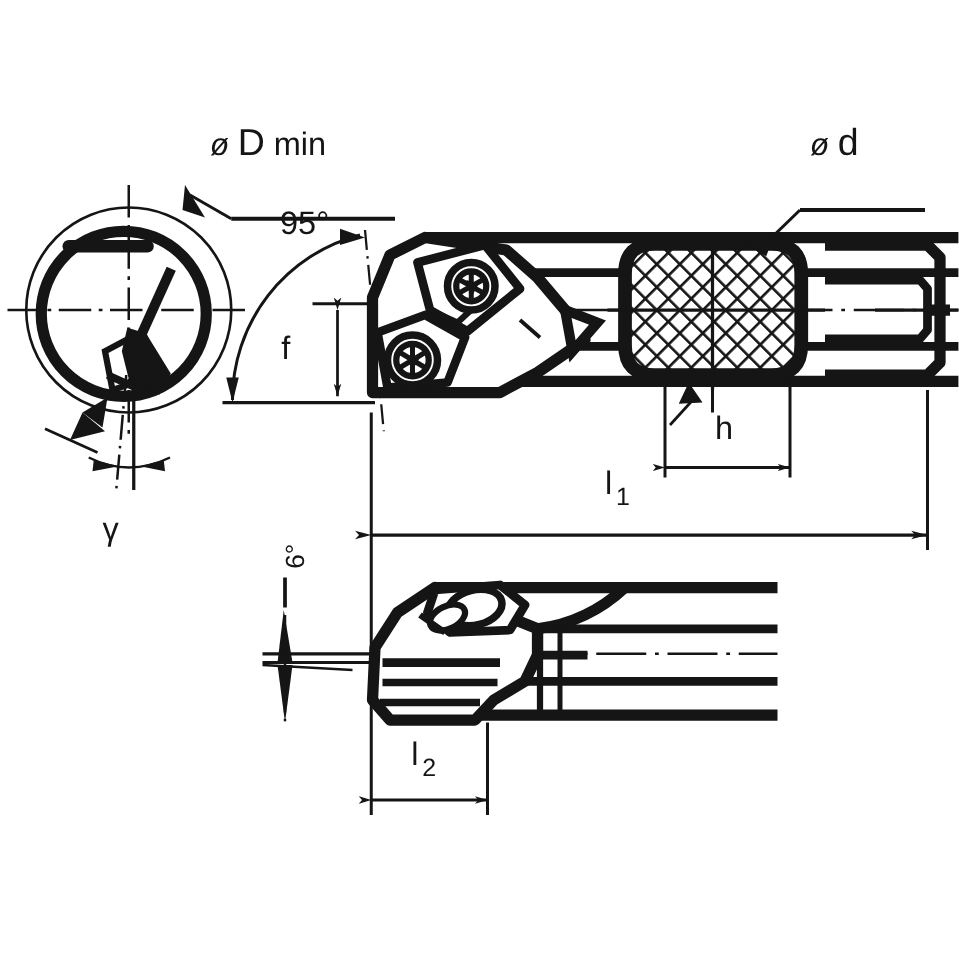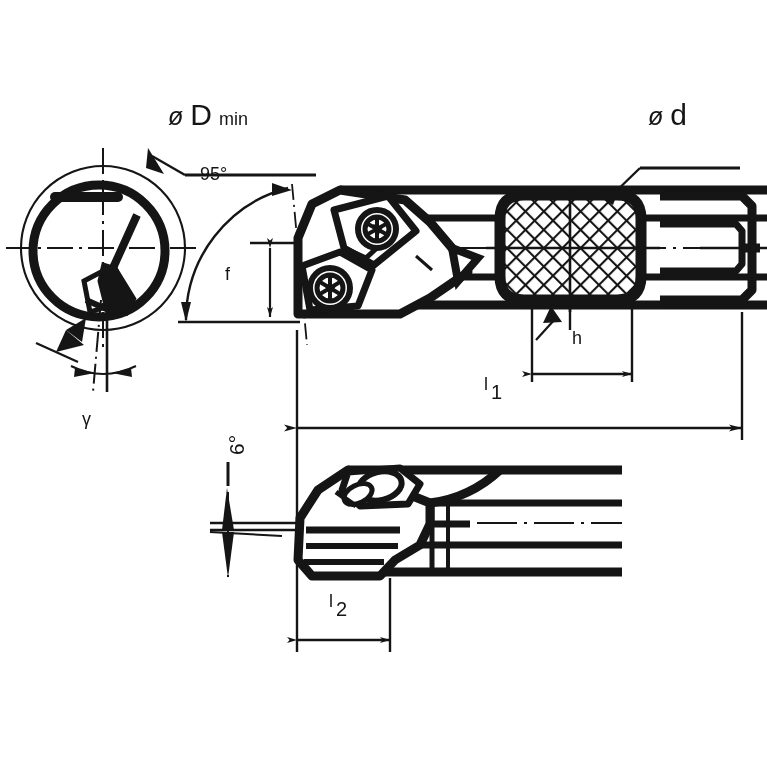--- a/index.html
+++ b/index.html
@@ -4,21 +4,21 @@
 <style>
   html,body{margin:0;padding:0;background:#ffffff;}
   body{width:767px;height:767px;overflow:hidden;
        font-family:"Liberation Sans", sans-serif;color:#1a1a1a;}
   #stage{position:relative;width:767px;height:767px;background:#fff;}
   #stage svg{position:absolute;left:0;top:0;}
   .lbl{position:absolute;white-space:nowrap;line-height:1;
        font-family:"Liberation Sans", sans-serif;color:#151515;}
   .lbl-phi{font-size:25px;font-style:italic;}
   .lbl-big{font-size:30px;}
-  .lbl-mid{font-size:18px;}
+  .lbl-mid{font-size:26px;}
   .lbl-small{font-size:21px;}
   .lbl-sub{font-size:20px;}
   .rot90{transform:rotate(-90deg);transform-origin:left top;}
   .row{display:flex;align-items:baseline;}
   .row>span{display:inline-block;}
   .gap6{margin-left:7px;}
 </style>
 </head>
 <body>
 
@@ -218,21 +218,21 @@
       <line x1="297" y1="640" x2="390" y2="640" stroke="#151515" stroke-width="2.4" marker-start="url(#ahs)" marker-end="url(#ahs)"></line>
     </g>
   </svg>
 
   <div class="lbl row" style="left:168px;top:100px;">
     <span class="lbl-phi">ø</span>
     <span class="lbl-big gap6">D</span>
     <span class="lbl-mid gap6">min</span>
   </div>
 
-  <div class="lbl lbl-mid" style="left:200px;top:165px;">95°</div>
+  <div class="lbl lbl-mid" style="left:224px;top:165px;">95°</div>
 
   <div class="lbl lbl-mid" style="left:225px;top:265px;">f</div>
 
   <div class="lbl lbl-mid" style="left:82px;top:410px;">γ</div>
 
   <div class="lbl row" style="left:648px;top:100px;">
     <span class="lbl-phi">ø</span>
     <span class="lbl-big gap6">d</span>
   </div>
 

